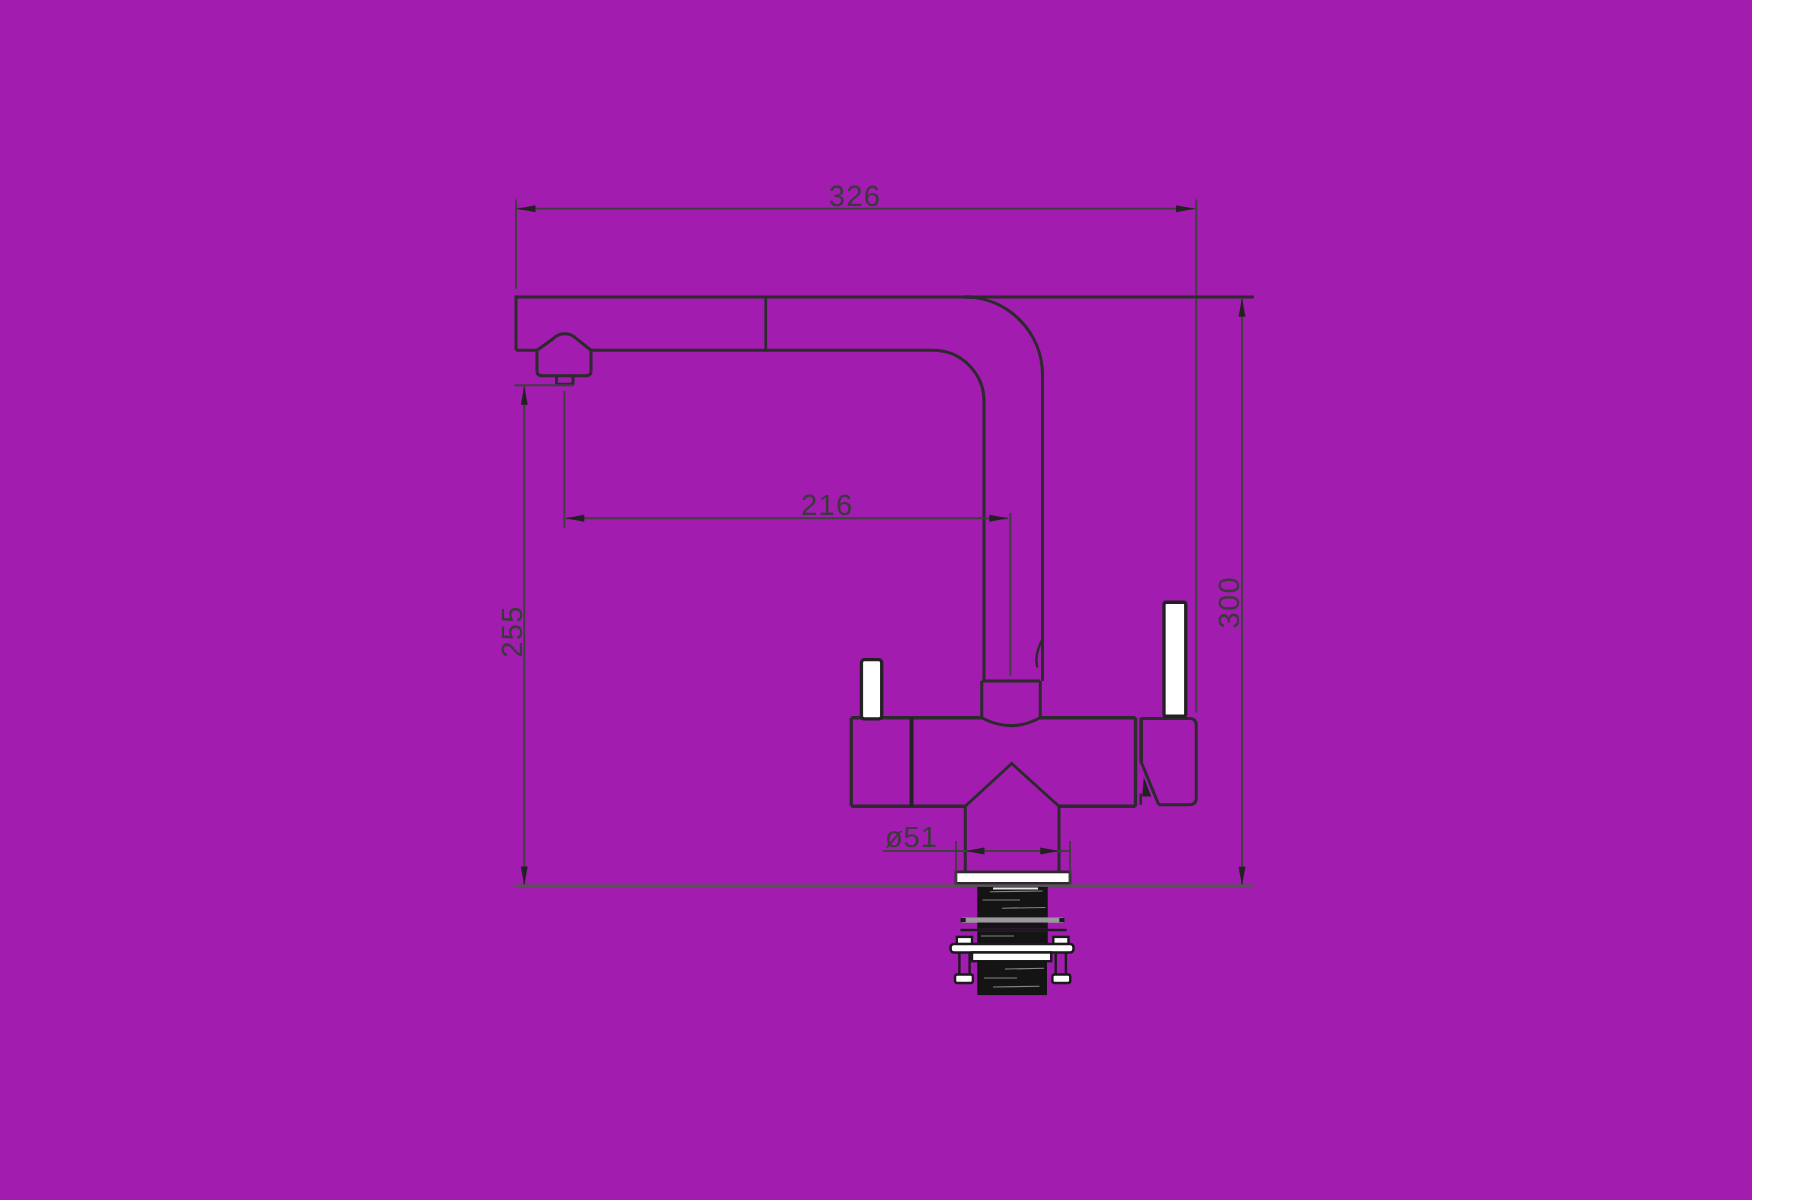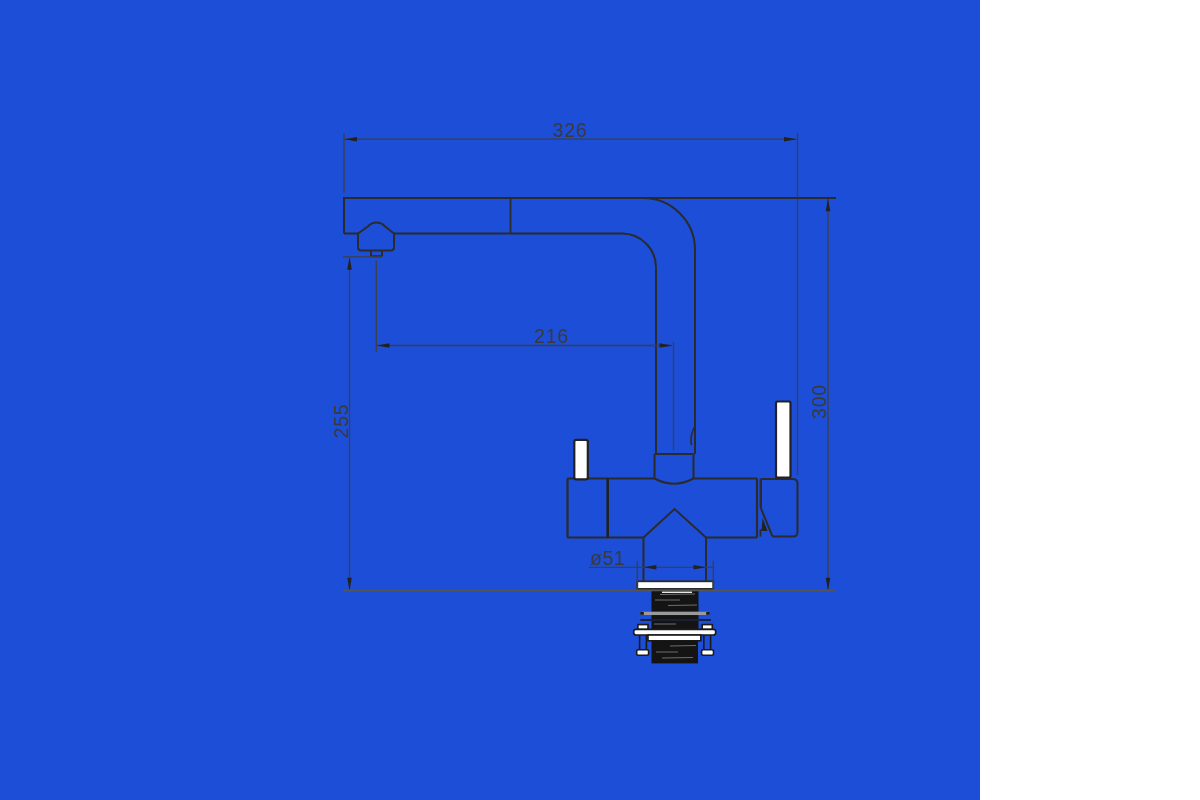--- a/index.html
+++ b/index.html
@@ -1,16 +1,16 @@
 <!DOCTYPE html>
 <html><head>
 <meta charset="utf-8">
 <style>
   html,body{margin:0;padding:0;background:#ffffff;}
-  .page{width:980px;height:800px;position:relative;background:#1d4ed8;overflow:hidden;}
+  .page{width:1168px;height:800px;position:relative;background:#a21caf;overflow:hidden;}
   svg{position:absolute;top:0;left:0;}
   text{font-family:"Liberation Sans", sans-serif;fill:#3a3a3a;}
 </style>
 </head>
 <body>
 <div class="page">
 <svg width="1200" height="800" viewBox="0 0 1200 800">
   <defs>
     <marker id="none"></marker>
   </defs>

